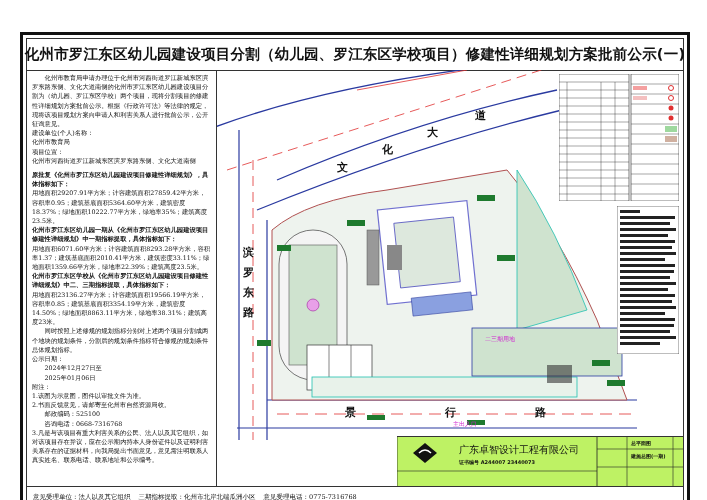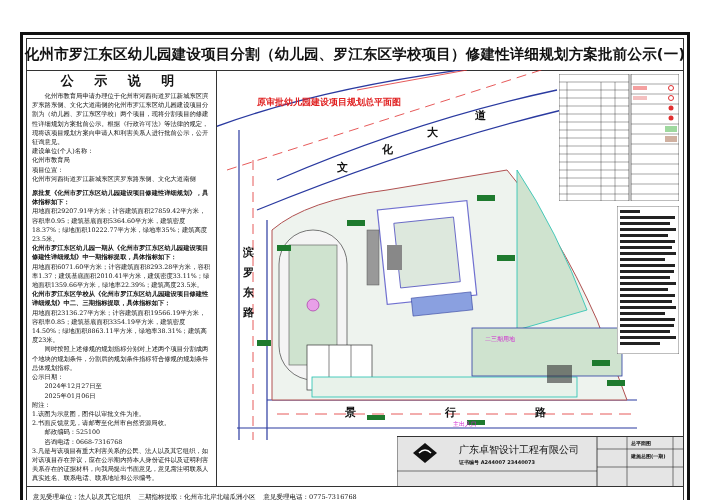--- a/index.html
+++ b/index.html
@@ -10,34 +10,33 @@
   .left{position:absolute;left:0;top:31px;width:190px;bottom:21px;border-right:1px solid #333;padding:3px 5px;box-sizing:border-box;font-family:"DejaVu Serif",serif;font-size:6.3px;line-height:9.2px;overflow:hidden;}
   .left h2{margin:0 0 2px 0;font-size:13px;line-height:16px;text-align:center;letter-spacing:8px;font-weight:bold;}
   .left p{margin:0;}
   .left .ind{text-indent:2em;}
   .left .b{font-weight:bold;}
   .footer{position:absolute;left:0;right:0;bottom:0;height:21px;border-top:1px solid #333;font-family:"DejaVu Serif",serif;font-size:6.5px;display:flex;align-items:center;padding-left:6px;gap:8px;white-space:nowrap;overflow:hidden;}
   .map{position:absolute;left:190px;top:31px;right:0;bottom:21px;overflow:hidden;}
   .map svg{position:absolute;left:0;top:0;}
   .legend{position:absolute;left:342px;top:4px;width:120px;height:127px;}
   .notes{position:absolute;left:400px;top:136px;width:62px;height:148px;}
-  .tblk{position:absolute;left:180px;bottom:0;right:0;height:50px;border-top:1px solid #333;background:#e5e5e5;}
+  .tblk{position:absolute;left:180px;bottom:0;right:0;height:50px;border-top:1px solid #333;background:#bef264;}
   .company{position:absolute;left:220px;top:4px;font-size:10px;font-family:"DejaVu Serif",serif;}
   .redlabel{position:absolute;left:40px;top:26px;color:#e02020;font-size:9px;font-weight:bold;white-space:nowrap;}
   .roadlbl{position:absolute;font-size:11px;font-weight:bold;color:#111;font-family:"DejaVu Serif",serif;}
 </style>
 </head>
 <body>
 
 <div class="frame">
  <div class="inner">
   <div class="title">化州市罗江东区幼儿园建设项目分割（幼儿园、罗江东区学校项目）修建性详细规划方案批前公示(一)</div>
 
   <div class="left">
-    <h2>公 示 说 明</h2>
     <p class="ind">化州市教育局申请办理位于化州市河西街道罗江新城东区滨罗东路东侧、文化大道南侧的化州市罗江东区幼儿园建设项目分割为（幼儿园、罗江东区学校）两个项目，现将分割项目的修建性详细规划方案批前公示。根据《行政许可法》等法律的规定，现将该项目规划方案向申请人和利害关系人进行批前公示，公开征询意见。</p>
     <p>建设单位(个人)名称：</p>
     <p>化州市教育局</p>
     <p>项目位置：</p>
     <p>化州市河西街道罗江新城东区滨罗东路东侧、文化大道南侧</p>
     <p style="height:5px"></p>
     <p class="b">原批复《化州市罗江东区幼儿园建设项目修建性详细规划》，具体指标如下：</p>
     <p>用地面积29207.91平方米；计容建筑面积27859.42平方米，容积率0.95；建筑基底面积5364.60平方米，建筑密度18.37%；绿地面积10222.77平方米，绿地率35%；建筑高度23.5米。</p>
     <p class="b">化州市罗江东区幼儿园一期从《化州市罗江东区幼儿园建设项目修建性详细规划》中一期指标提取，具体指标如下：</p>
     <p>用地面积6071.60平方米；计容建筑面积8293.28平方米，容积率1.37；建筑基底面积2010.41平方米，建筑密度33.11%；绿地面积1359.66平方米，绿地率22.39%；建筑高度23.5米。</p>
@@ -101,21 +100,20 @@
             <rect x="130" y="150" width="18" height="6"></rect>
         <rect x="260" y="125" width="18" height="6"></rect>
             <rect x="280" y="185" width="18" height="6"></rect>
         <rect x="40" y="270" width="14" height="6"></rect>
             <rect x="375" y="290" width="18" height="6"></rect>
         <rect x="390" y="310" width="18" height="6"></rect>
             <rect x="150" y="345" width="18" height="5"></rect>
         <rect x="250" y="350" width="18" height="5"></rect>
       </g>
     </svg>
-    <div class="redlabel">原审批幼儿园建设项目规划总平面图</div>
     <div class="roadlbl" style="left:120px;top:90px;">文</div>
     <div class="roadlbl" style="left:165px;top:72px;">化</div>
     <div class="roadlbl" style="left:210px;top:55px;">大</div>
     <div class="roadlbl" style="left:258px;top:38px;">道</div>
     <div class="roadlbl" style="left:26px;top:175px;">滨</div>
     <div class="roadlbl" style="left:26px;top:195px;">罗</div>
     <div class="roadlbl" style="left:26px;top:215px;">东</div>
     <div class="roadlbl" style="left:26px;top:235px;">路</div>
     <div class="roadlbl" style="left:128px;top:335px;">景</div>
     <div class="roadlbl" style="left:228px;top:335px;">行</div>

